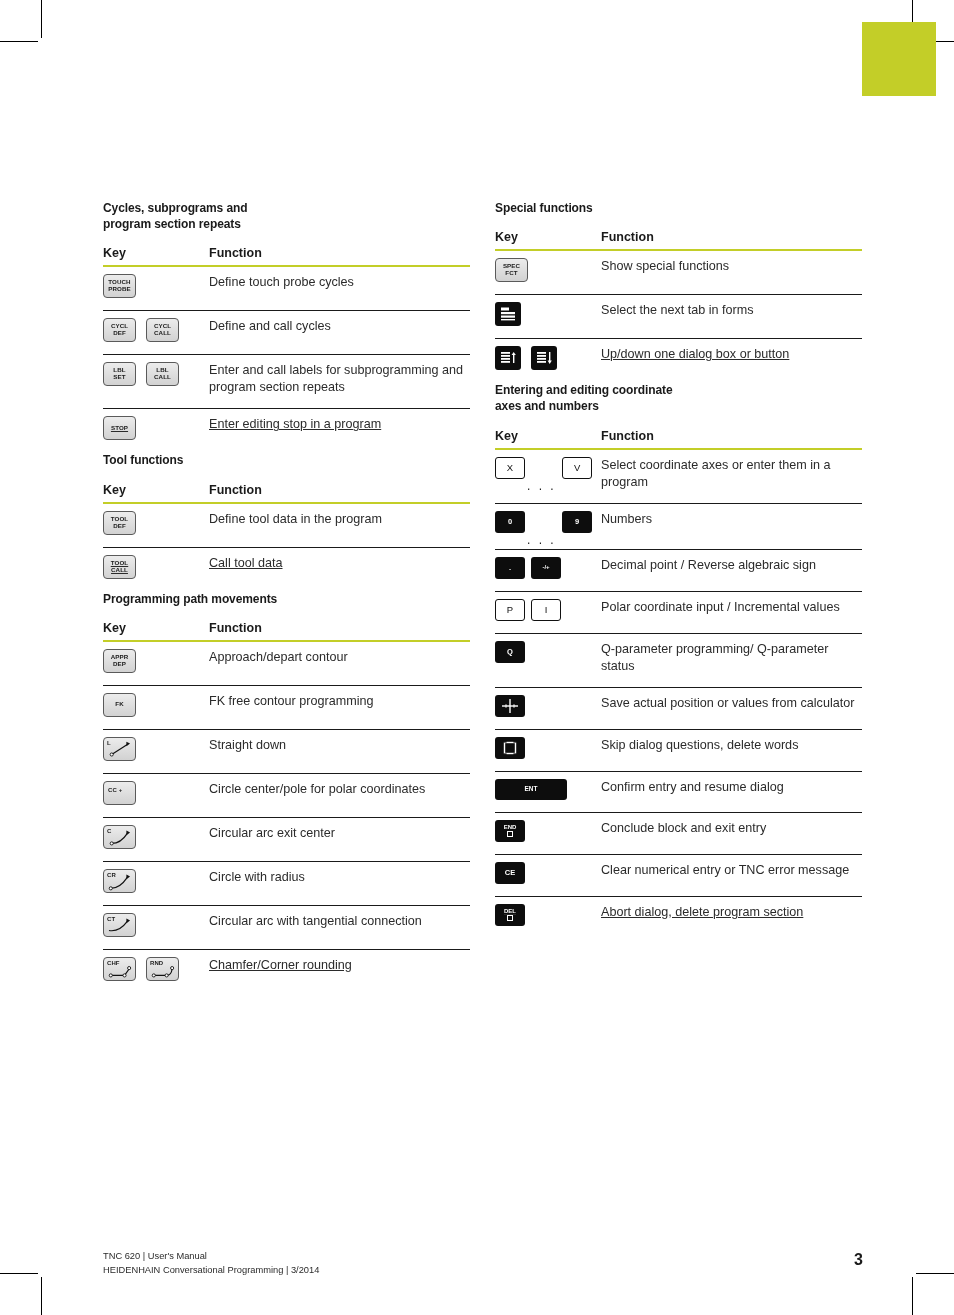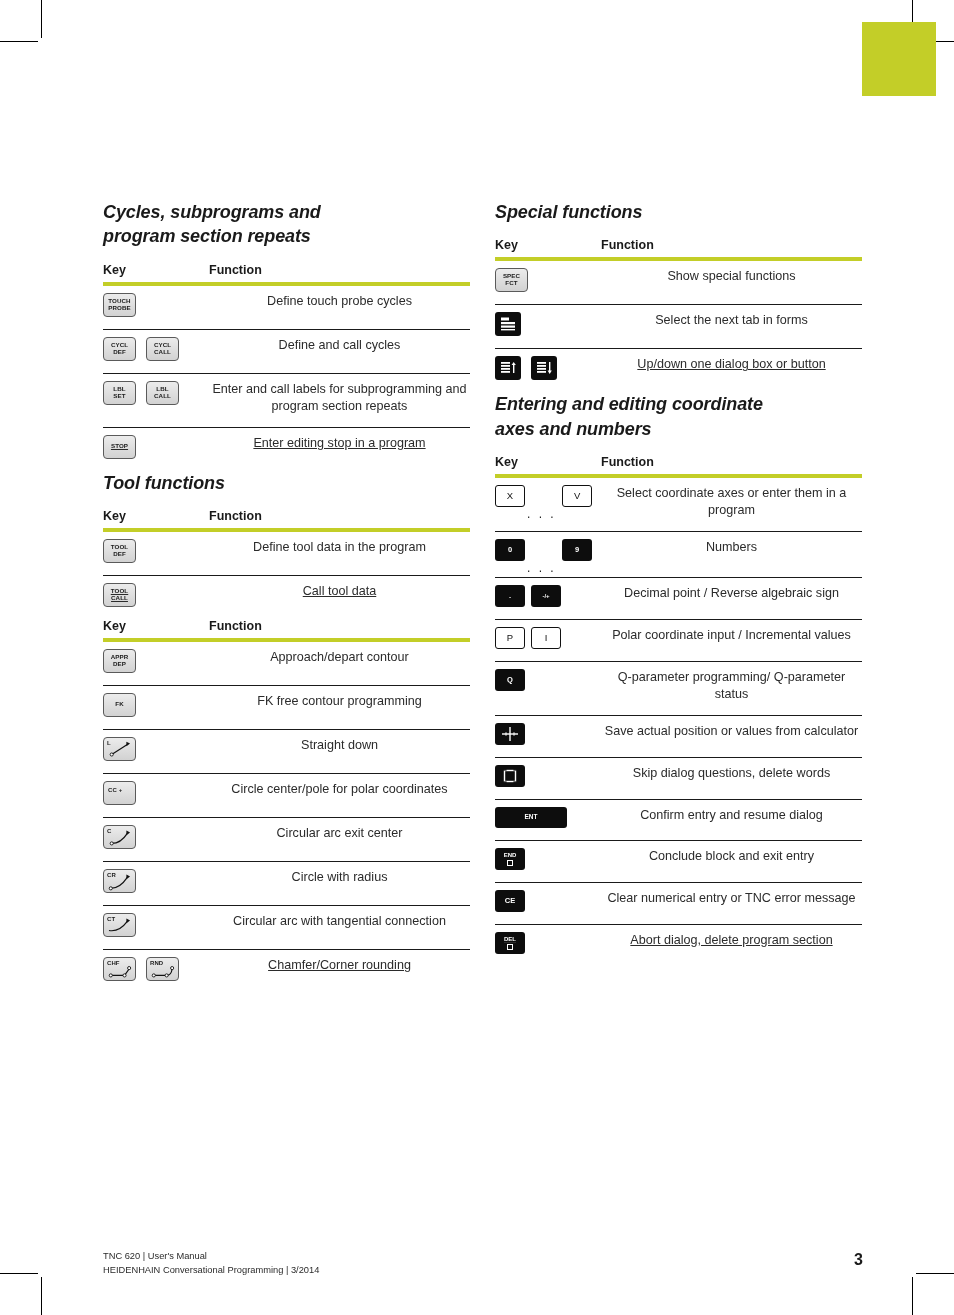--- a/index.html
+++ b/index.html
@@ -42,56 +42,54 @@
     left: 103px;
     top: 200px;
     width: 760px;
     display: flex;
     gap: 25px;
   }
   .col { width: 367px; }
 
   
   .sec-title {
-    font-size: 18px;
+    font-size: 12px;
     font-weight: bold;
     line-height: 1.35;
     color: #1a1a1a;
     margin: 0 0 14px 0;
     letter-spacing: -0.1px;
-    font-style: italic;
   }
   .sec-title.spaced { }
 
   
   table.keytable {
     width: 100%;
     border-collapse: collapse;
     table-layout: fixed;
   }
   table.keytable col.c-key { width: 106px; }
   table.keytable th {
     text-align: left;
     font-size: 12.5px;
     font-weight: bold;
     padding: 0 0 5px 0;
     vertical-align: bottom;
     color: #1a1a1a;
   }
   table.keytable thead tr {
-    border-bottom: 4px solid #0ea5e9;
+    border-bottom: 2px solid #0ea5e9;
   }
   table.keytable td {
     vertical-align: top;
     padding: 7px 0 12px 0;
     font-size: 12.6px;
     line-height: 1.35;
     color: #2b2b2b;
     border-bottom: 1px solid #1a1a1a;
-    text-align: center;
   }
   table.keytable tr.last-row td { border-bottom: none; text-decoration: underline; }
   td.fn { padding-top: 8px; padding-right: 4px; }
   td.keycell { padding-top: 8px; }
 
   .keygroup {
     display: flex;
     align-items: flex-start;
     gap: 10px;
     flex-wrap: nowrap;
@@ -330,20 +328,21 @@
                   <span>TOOL</span>
                   <span class="l2">CALL</span>
                 </div>
               </div>
             </td>
             <td class="fn">Call tool data</td>
           </tr>
         </tbody>
       </table>
 
+      <h2 class="sec-title spaced">Programming path movements</h2>
       <table class="keytable">
         <colgroup>
             <col class="c-key">
             <col>
           </colgroup>
         <thead>
           <tr style="border-bottom-color: rgb(195, 206, 40);">
             <th>Key</th>
             <th>Function</th>
           </tr>

